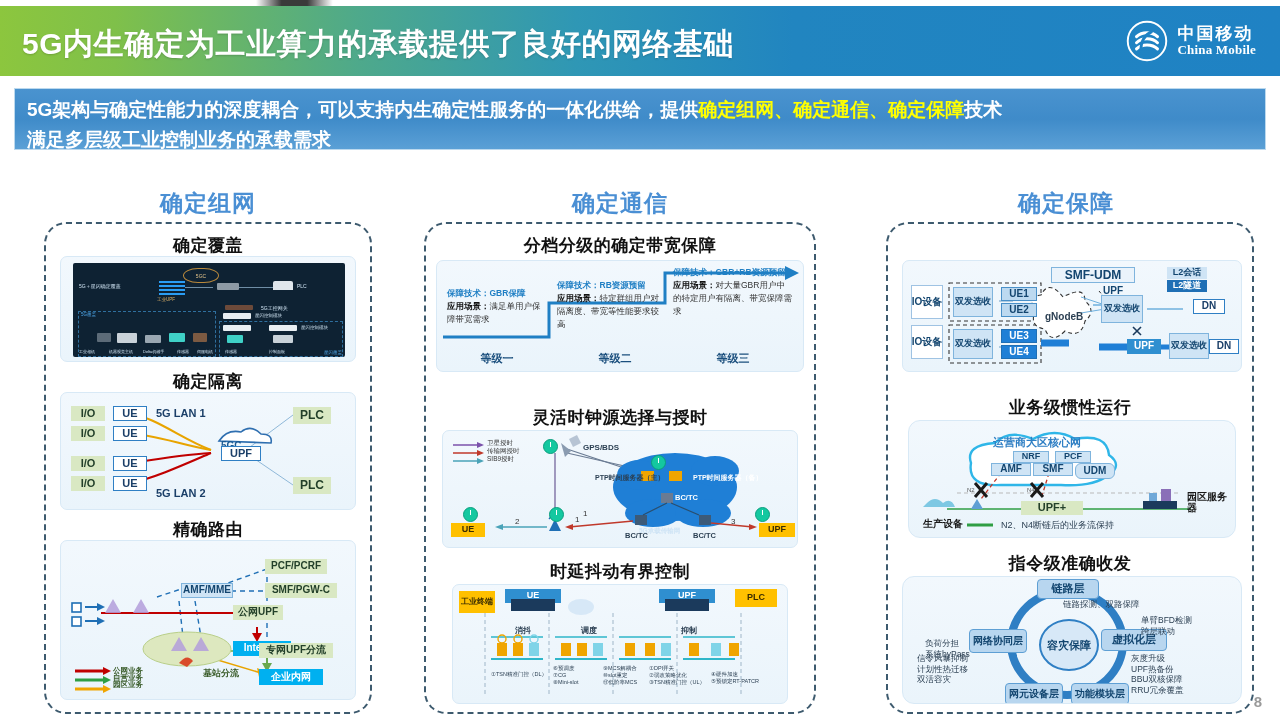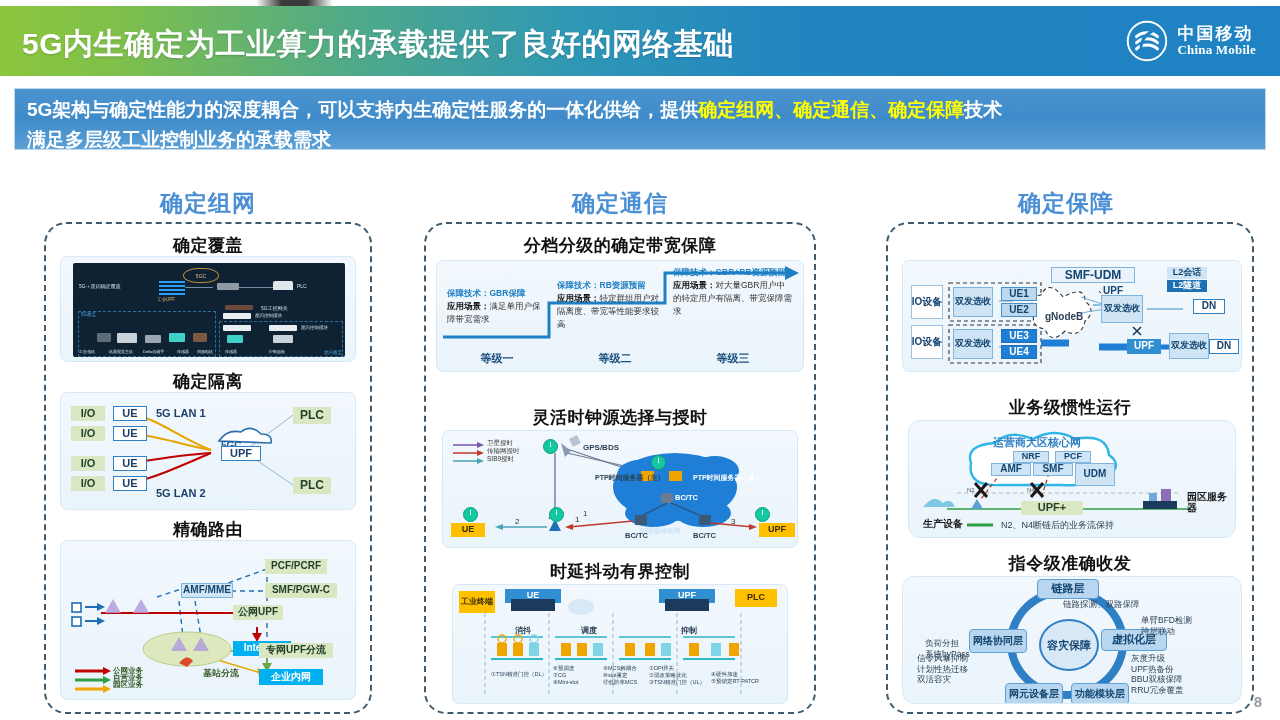--- a/index.html
+++ b/index.html
@@ -461,21 +461,21 @@
       <rect x="234" y="80" width="34" height="8" fill="#1b3a5c"></rect>
       <rect x="240" y="72" width="8" height="8" fill="#6fa8d8"></rect>
       <rect x="252" y="68" width="10" height="12" fill="#8a6fb8"></rect>
       <path d="M58 104 h26" stroke="#2f9e44" stroke-width="3"></path>
     </svg>
     <div style="position:absolute;left:84px;top:14px;font-size:11px;font-weight:bold;color:#2f7fc4;">运营商大区核心网</div>
     <div class="tag lblue" style="left:104px;top:30px;width:36px;height:12px;font-size:9px;">NRF</div>
     <div class="tag lblue" style="left:146px;top:30px;width:36px;height:12px;font-size:9px;">PCF</div>
     <div class="tag lblue" style="left:82px;top:42px;width:40px;height:13px;font-size:10px;">AMF</div>
     <div class="tag lblue" style="left:124px;top:42px;width:40px;height:13px;font-size:10px;">SMF</div>
-    <div class="tag lblue" style="left:166px;top:42px;width:40px;height:23px;font-size:10px;">UDM</div>
+    <div class="tag lblue" style="left:166px;top:42px;width:40px;height:16px;font-size:10px;border-radius:6px;">UDM</div>
     <div class="tag green" style="left:112px;top:80px;width:62px;height:14px;font-size:11px;">UPF+</div>
     <div style="position:absolute;left:58px;top:66px;font-size:6px;color:#555;">N2</div>
     <div style="position:absolute;left:118px;top:66px;font-size:6px;color:#555;">N4</div>
     <div style="position:absolute;left:14px;top:96px;font-size:10px;font-weight:bold;color:#1a1a1a;">生产设备</div>
     <div style="position:absolute;left:278px;top:70px;font-size:10px;font-weight:bold;color:#1a1a1a;line-height:11px;width:40px;">园区服务器</div>
     <div style="position:absolute;left:92px;top:98px;font-size:9px;color:#2b3f52;">N2、N4断链后的业务流保持</div>
   </div>
 
   <div class="ptitle" style="position:absolute;left:0;top:328px;width:100%;">指令级准确收发</div>
   <div class="pbox" style="left:14px;top:352px;width:340px;height:128px;position:absolute;border-radius:12px;">

